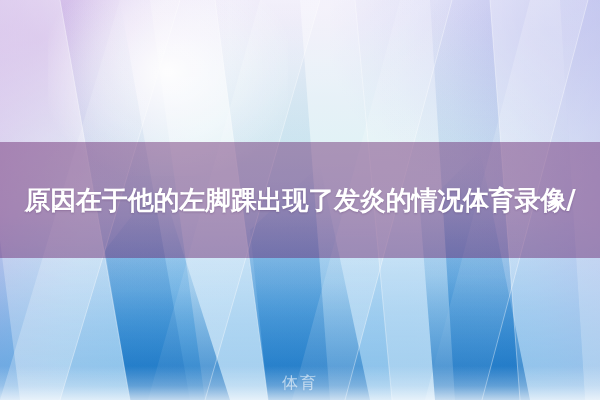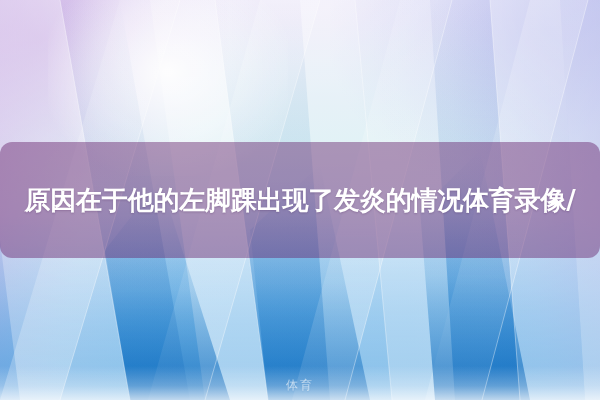--- a/index.html
+++ b/index.html
@@ -119,21 +119,21 @@
       rgba(255,255,255,0.30) 58%,
       rgba(255,255,255,0.72) 100%);
   }
 
   
   .watermark {
     position: absolute;
     left: 50%;
     bottom: 6px;
     transform: translateX(-50%);
-    font-size: 12px;
+    font-size: 16px;
     letter-spacing: 2px;
     color: rgba(255,255,255,0.60);
     text-shadow: 0 1px 1px rgba(120,170,215,0.30);
     white-space: nowrap;
     user-select: none;
   }
 
   
   .caption-band {
     position: absolute;
@@ -141,21 +141,20 @@
     top: 142px;
     width: 600px;
     height: 116px;
     background: rgba(104, 38, 110, 0.46);
     display: flex;
     flex-direction: column;
     align-items: center;
     justify-content: center;
     box-sizing: border-box;
     padding: 0 18px;
-    border-radius: 12px;
   }
   .caption-line {
     color: #ffffff;
     font-size: 26px;
     font-weight: bold;
     line-height: 45px;
     letter-spacing: 0px;
     white-space: nowrap;
     text-align: center;
     text-shadow: 0 1px 2px rgba(60,20,70,0.22);

